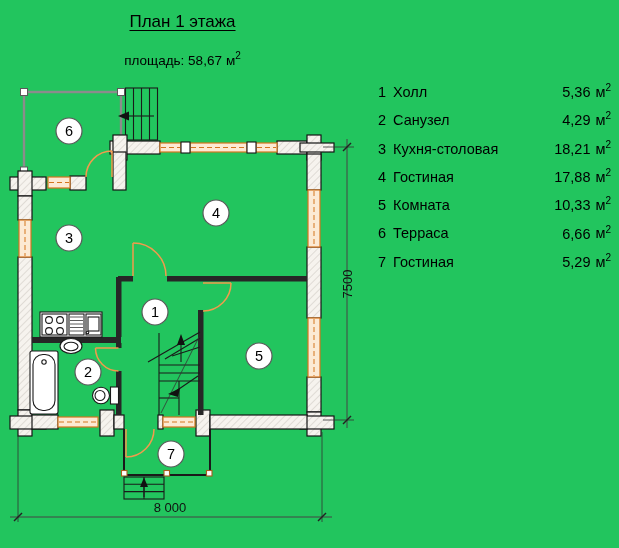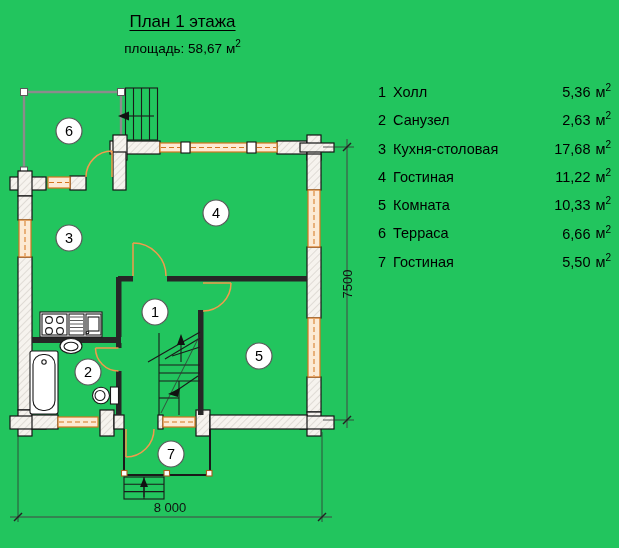--- a/index.html
+++ b/index.html
@@ -4,21 +4,21 @@
 <style>
   html,body { margin:0; padding:0; background:#fff; }
   .stage {
     position:relative; width:619px; height:548px; background:#22c55e;
     font-family:"Liberation Sans", sans-serif; color:#000; overflow:hidden;
   }
   sup { font-size:10px; }
   
   .plan-header { position:absolute; left:55px; top:12px; width:255px; text-align:center; }
   .plan-title { font-size:17px; text-decoration:underline; text-underline-offset:3px; }
-  .plan-sub { font-size:13.5px; margin-top:6px; }
+  .plan-sub { font-size:13.5px; margin-top:18px; }
   .plan-sub .unit { margin-left:4px; }
   
   .legend { position:absolute; left:378px; top:25px; width:233px; }
   .legend-head { text-align:center; font-size:15.5px; line-height:22px; }
   .legend-head div { text-decoration:underline; text-underline-offset:3px; }
   .legend-rows { margin-top:14px; }
   .lrow { display:flex; align-items:baseline; font-size:14.5px; height:28.3px; }
   .lnum { width:15px; flex:none; }
   .lname { white-space:nowrap;margin-top:45px; }
   .larea { margin-left:auto; white-space:nowrap;margin-top:20px; }
@@ -60,46 +60,46 @@
     </div>
     <div class="legend-rows">
       <div class="lrow">
           <span class="lnum">1</span>
           <span class="lname">Холл</span>
           <span class="larea"><span>5,36</span><span class="unit">м</span><sup>2</sup></span>
         </div>
       <div class="lrow">
           <span class="lnum">2</span>
           <span class="lname">Санузел</span>
-          <span class="larea"><span>2,63</span><span class="unit">м</span><sup>2</sup></span>
+          <span class="larea"><span>4,29</span><span class="unit">м</span><sup>2</sup></span>
         </div>
       <div class="lrow">
           <span class="lnum">3</span>
           <span class="lname">Кухня-столовая</span>
-          <span class="larea"><span>17,68</span><span class="unit">м</span><sup>2</sup></span>
+          <span class="larea"><span>18,21</span><span class="unit">м</span><sup>2</sup></span>
         </div>
       <div class="lrow">
           <span class="lnum">4</span>
           <span class="lname">Гостиная</span>
-          <span class="larea"><span>11,22</span><span class="unit">м</span><sup>2</sup></span>
+          <span class="larea"><span>17,88</span><span class="unit">м</span><sup>2</sup></span>
         </div>
       <div class="lrow">
           <span class="lnum">5</span>
           <span class="lname">Комната</span>
           <span class="larea"><span>10,33</span><span class="unit">м</span><sup>2</sup></span>
         </div>
       <div class="lrow">
           <span class="lnum">6</span>
           <span class="lname">Терраса</span>
           <span class="larea"><span>6,66</span><span class="unit">м</span><sup>2</sup></span>
         </div>
       <div class="lrow">
           <span class="lnum">7</span>
           <span class="lname">Гостиная</span>
-          <span class="larea"><span>5,50</span><span class="unit">м</span><sup>2</sup></span>
+          <span class="larea"><span>5,29</span><span class="unit">м</span><sup>2</sup></span>
         </div>
     </div>
   </div>
 
   <svg class="plansvg" width="370" height="478" viewBox="0 70 370 478">
     <defs>
       <pattern id="hatch" width="5" height="5" patternUnits="userSpaceOnUse" patternTransform="rotate(45)">
         <rect width="5" height="5" fill="#f6f3ee"></rect>
         <line x1="0" y1="0" x2="0" y2="5" stroke="#ccc7c1" stroke-width="1.1"></line>
       </pattern>

